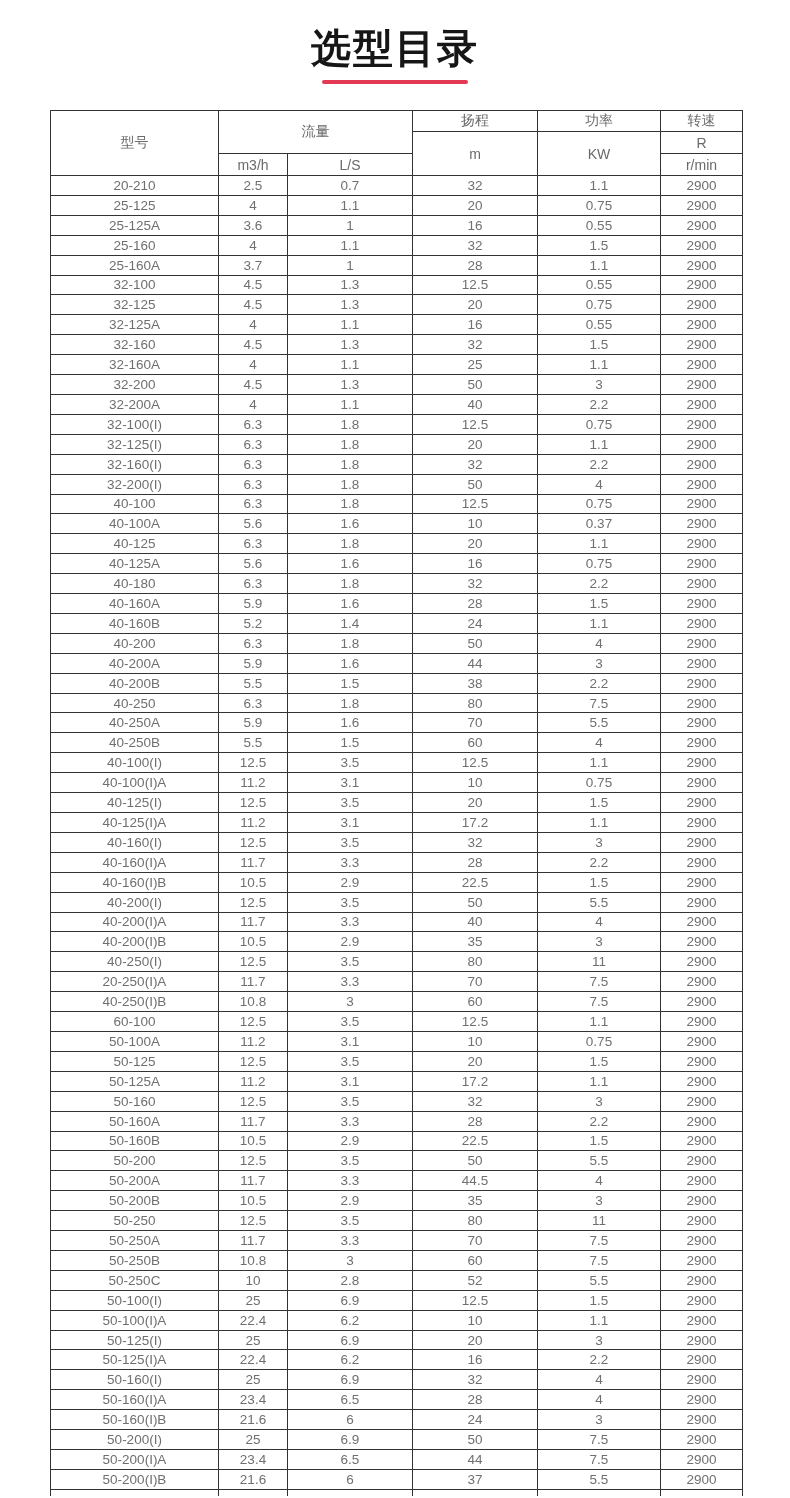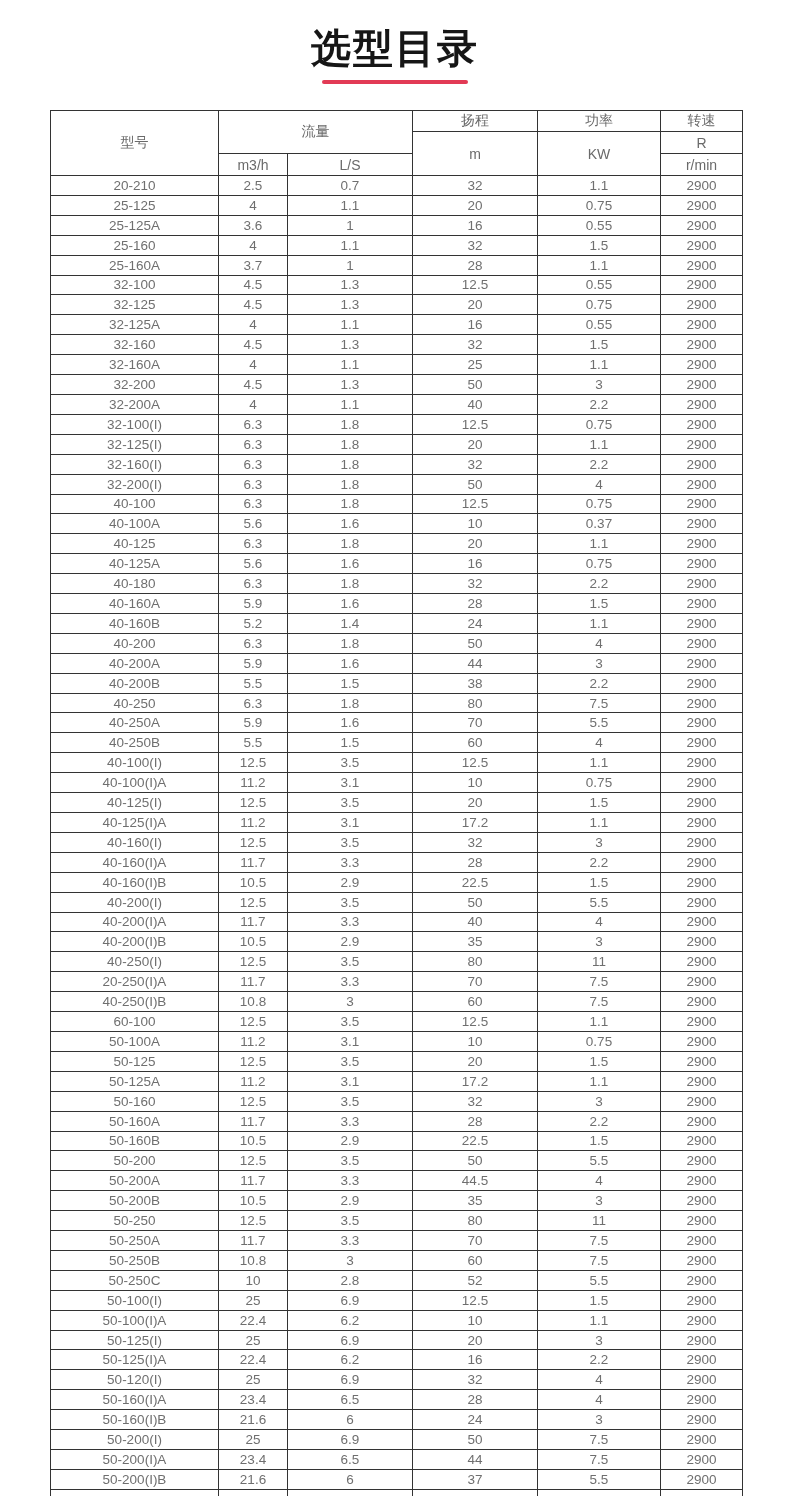--- a/index.html
+++ b/index.html
@@ -575,21 +575,21 @@
         </tr>
         <tr>
           <td>50-125(I)A</td>
           <td>22.4</td>
           <td>6.2</td>
           <td>16</td>
           <td>2.2</td>
           <td>2900</td>
         </tr>
         <tr>
-          <td>50-120(I)</td>
+          <td>50-160(I)</td>
           <td>25</td>
           <td>6.9</td>
           <td>32</td>
           <td>4</td>
           <td>2900</td>
         </tr>
         <tr>
           <td>50-160(I)A</td>
           <td>23.4</td>
           <td>6.5</td>

